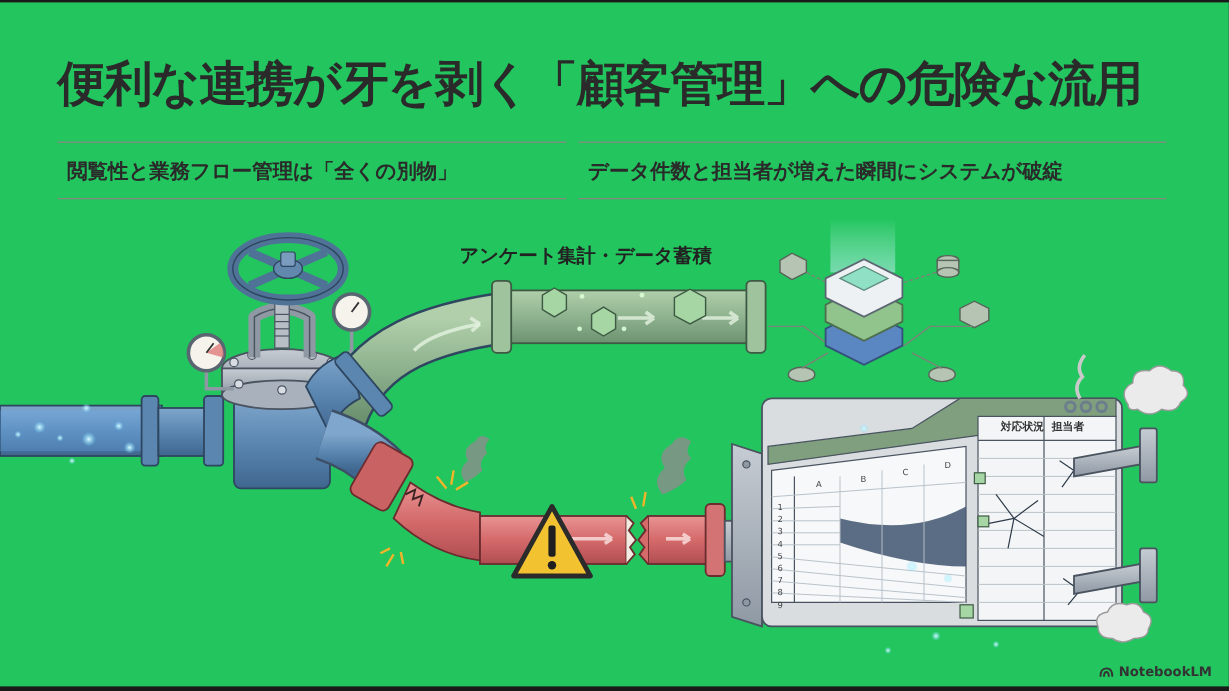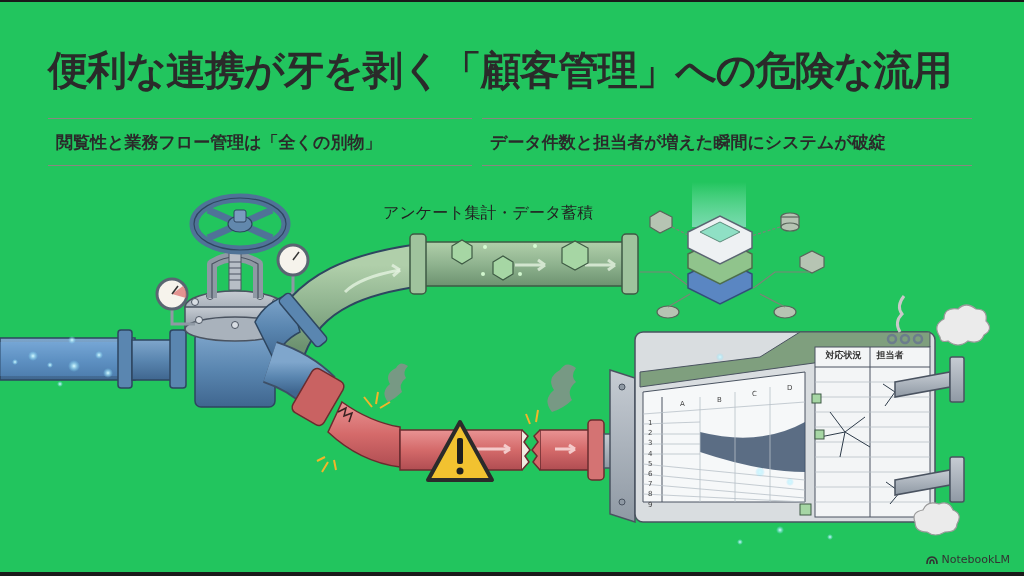--- a/index.html
+++ b/index.html
@@ -16,26 +16,26 @@
     }
     .sub {
       position: absolute; top: 116px; height: 48px;
       border-top: 1.5px solid #8a877f; border-bottom: 1.5px solid #8a877f;
       font-size: 17px; font-weight: bold; color: #2a2a2a;
       display: flex; align-items: center; padding-left: 8px; white-space: nowrap;
     }
     .sub.left { left: 48px; width: 424px; }
     .sub.right { left: 482px; width: 490px; padding-left: 8px; }
     .label {
-      position: absolute; font-size: 16px; font-weight: normal; color: #222; white-space: nowrap;
+      position: absolute; font-size: 16px; font-weight: bold; color: #222; white-space: nowrap;
     }
     .art { position: absolute; left: 0; top: 0; width: 1024px; height: 570px; }
     .brand {
       position: absolute; right: 14px; bottom: 6px; font-size: 11px; color: #333;
-      display: flex; align-items: center; gap: 4px; font-weight: normal;
+      display: flex; align-items: center; gap: 4px; font-weight: bold;
     }
   </style>
 </head>
 <body>
 
 <div class="slide">
 
   <h1 class="title">便利な連携が牙を剥く「顧客管理」への危険な流用</h1>
 
   <div class="sub right">
@@ -302,21 +302,21 @@
       <g fill="#ebebeb" stroke="#9a9a9a" stroke-width="1.2">
         <path d="M940 335 q-8 -12 4 -18 q0 -12 14 -10 q8 -8 18 0 q12 0 10 12 q8 8 -2 14 q-4 10 -16 6 q-10 8 -20 0 q-8 2 -8 -4 Z"></path>
         <path d="M915 520 q-4 -10 8 -12 q4 -10 16 -6 q10 -4 14 6 q10 4 4 14 q0 8 -12 8 q-10 6 -18 0 q-12 0 -12 -10 Z"></path>
       </g>
       <path d="M900 330 q-6 -10 2 -18 q-6 -8 2 -18" fill="none" stroke="#c9c9c9" stroke-width="3"></path>
     </g>
   </svg>
 
   <div class="label" style="left:383px; top:201px;">アンケート集計・データ蓄積</div>
 
-  <div style="position:absolute;left:817px;top:347px;width:53px;font-size:9px;font-weight:bold;text-align:center;color:#333;">対応状況</div>
+  <div style="position:absolute;left:817px;top:347px;width:53px;font-size:9px;font-weight:bold;text-align:right;color:#333;">対応状況</div>
   <div style="position:absolute;left:872px;top:347px;width:36px;font-size:9px;font-weight:bold;text-align:center;color:#333;">担当者</div>
   <div style="position:absolute;left:680px;top:398px;font-size:7px;color:#444;">A</div>
   <div style="position:absolute;left:717px;top:394px;font-size:7px;color:#444;">B</div>
   <div style="position:absolute;left:752px;top:388px;font-size:7px;color:#444;">C</div>
   <div style="position:absolute;left:787px;top:382px;font-size:7px;color:#444;">D</div>
   <div style="position:absolute;left:648px;top:416px;font-size:7px;line-height:10.2px;color:#444;width:10px;">
     <div>1</div>
       <div>2</div>
       <div>3</div>
     <div>4</div>

